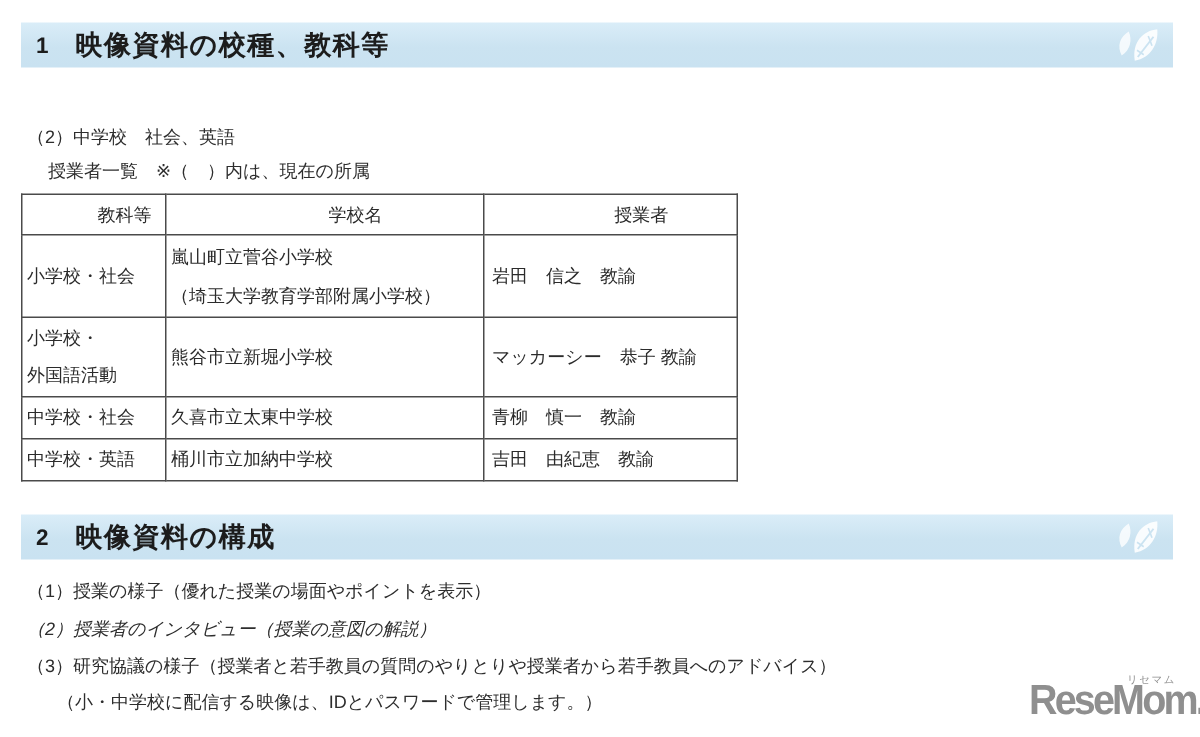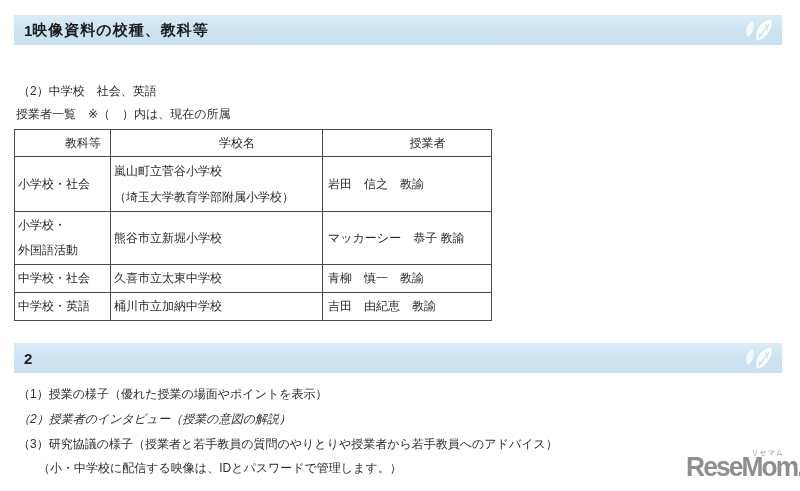--- a/index.html
+++ b/index.html
@@ -7,21 +7,21 @@
     position:relative;width:800px;height:491px;overflow:hidden;background:#ffffff;
     font-family:"Liberation Sans","DejaVu Sans",sans-serif;color:#2d2d2d;
   }
   
   .section-bar{
     position:absolute;left:14px;width:768px;height:30px;
     background:linear-gradient(180deg,#daedf8 0%,#cbe3f1 55%,#c9e2f1 100%);
     display:flex;align-items:center;
   }
   .bar-number{font-size:15px;font-weight:bold;color:#1c1c1c;margin-left:10px;}
-  .bar-title{font-size:15px;font-weight:bold;color:#1c1c1c;letter-spacing:1px;}
+  .bar-title{font-size:18px;font-weight:bold;color:#1c1c1c;margin-left:18px;letter-spacing:1px;}
   .leaf{position:absolute;right:7px;top:3px;}
   
   .line{position:absolute;font-size:12px;line-height:14px;color:#2d2d2d;margin:0;white-space:nowrap;}
   
   .teachers{
     position:absolute;left:14px;top:129px;width:477px;
     border-collapse:collapse;table-layout:fixed;
     font-size:12px;color:#2b2b2b;
   }
   .teachers th,.teachers td{
@@ -58,21 +58,21 @@
     <svg class="leaf" width="34" height="25" viewBox="0 0 34 25">
       <path d="M11.5,3 C5.5,6.5 3.5,13 6.8,19 C12.5,15.5 14,8.5 11.5,3 Z" fill="#ffffff" opacity="0.78"></path>
       <path d="M30.5,1.5 C21,2.5 13.5,10 15.5,22.5 C26,20.5 31.5,11.5 30.5,1.5 Z" fill="#ffffff" opacity="0.88"></path>
       <path d="M17.5,20 L28,6.5" stroke="#cbe3f1" stroke-width="1.3" fill="none"></path>
       <path d="M17,15.5 L21.5,18.5" stroke="#cbe3f1" stroke-width="1.1" fill="none"></path>
       <path d="M24.5,6 L27,12.5" stroke="#cbe3f1" stroke-width="1.1" fill="none"></path>
     </svg>
   </div>
 
   <p class="line" style="left:18px;top:84px;">（2）中学校　社会、英語</p>
-  <p class="line" style="left:16px;top:107px;">授業者一覧　※（　）内は、現在の所属</p>
+  <p class="line" style="left:32px;top:107px;">授業者一覧　※（　）内は、現在の所属</p>
 
   <table class="teachers">
     <colgroup>
         <col style="width:96px">
         <col style="width:212px">
         <col style="width:169px">
       </colgroup>
     <thead>
       <tr class="row-head">
         <th>教科等</th>
@@ -125,20 +125,21 @@
         </td>
         <td class="teacher">
           <div class="cell-line">吉田　由紀恵　教諭</div>
         </td>
       </tr>
     </tbody>
   </table>
 
   <div class="section-bar" style="top:343px;">
     <span class="bar-number">2</span>
+    <span class="bar-title">映像資料の構成</span>
     <svg class="leaf" width="34" height="25" viewBox="0 0 34 25">
       <path d="M11.5,3 C5.5,6.5 3.5,13 6.8,19 C12.5,15.5 14,8.5 11.5,3 Z" fill="#ffffff" opacity="0.78"></path>
       <path d="M30.5,1.5 C21,2.5 13.5,10 15.5,22.5 C26,20.5 31.5,11.5 30.5,1.5 Z" fill="#ffffff" opacity="0.88"></path>
       <path d="M17.5,20 L28,6.5" stroke="#cbe3f1" stroke-width="1.3" fill="none"></path>
       <path d="M17,15.5 L21.5,18.5" stroke="#cbe3f1" stroke-width="1.1" fill="none"></path>
       <path d="M24.5,6 L27,12.5" stroke="#cbe3f1" stroke-width="1.1" fill="none"></path>
     </svg>
   </div>
 
   <p class="line" style="left:18px;top:387px;">（1）授業の様子（優れた授業の場面やポイントを表示）</p>

